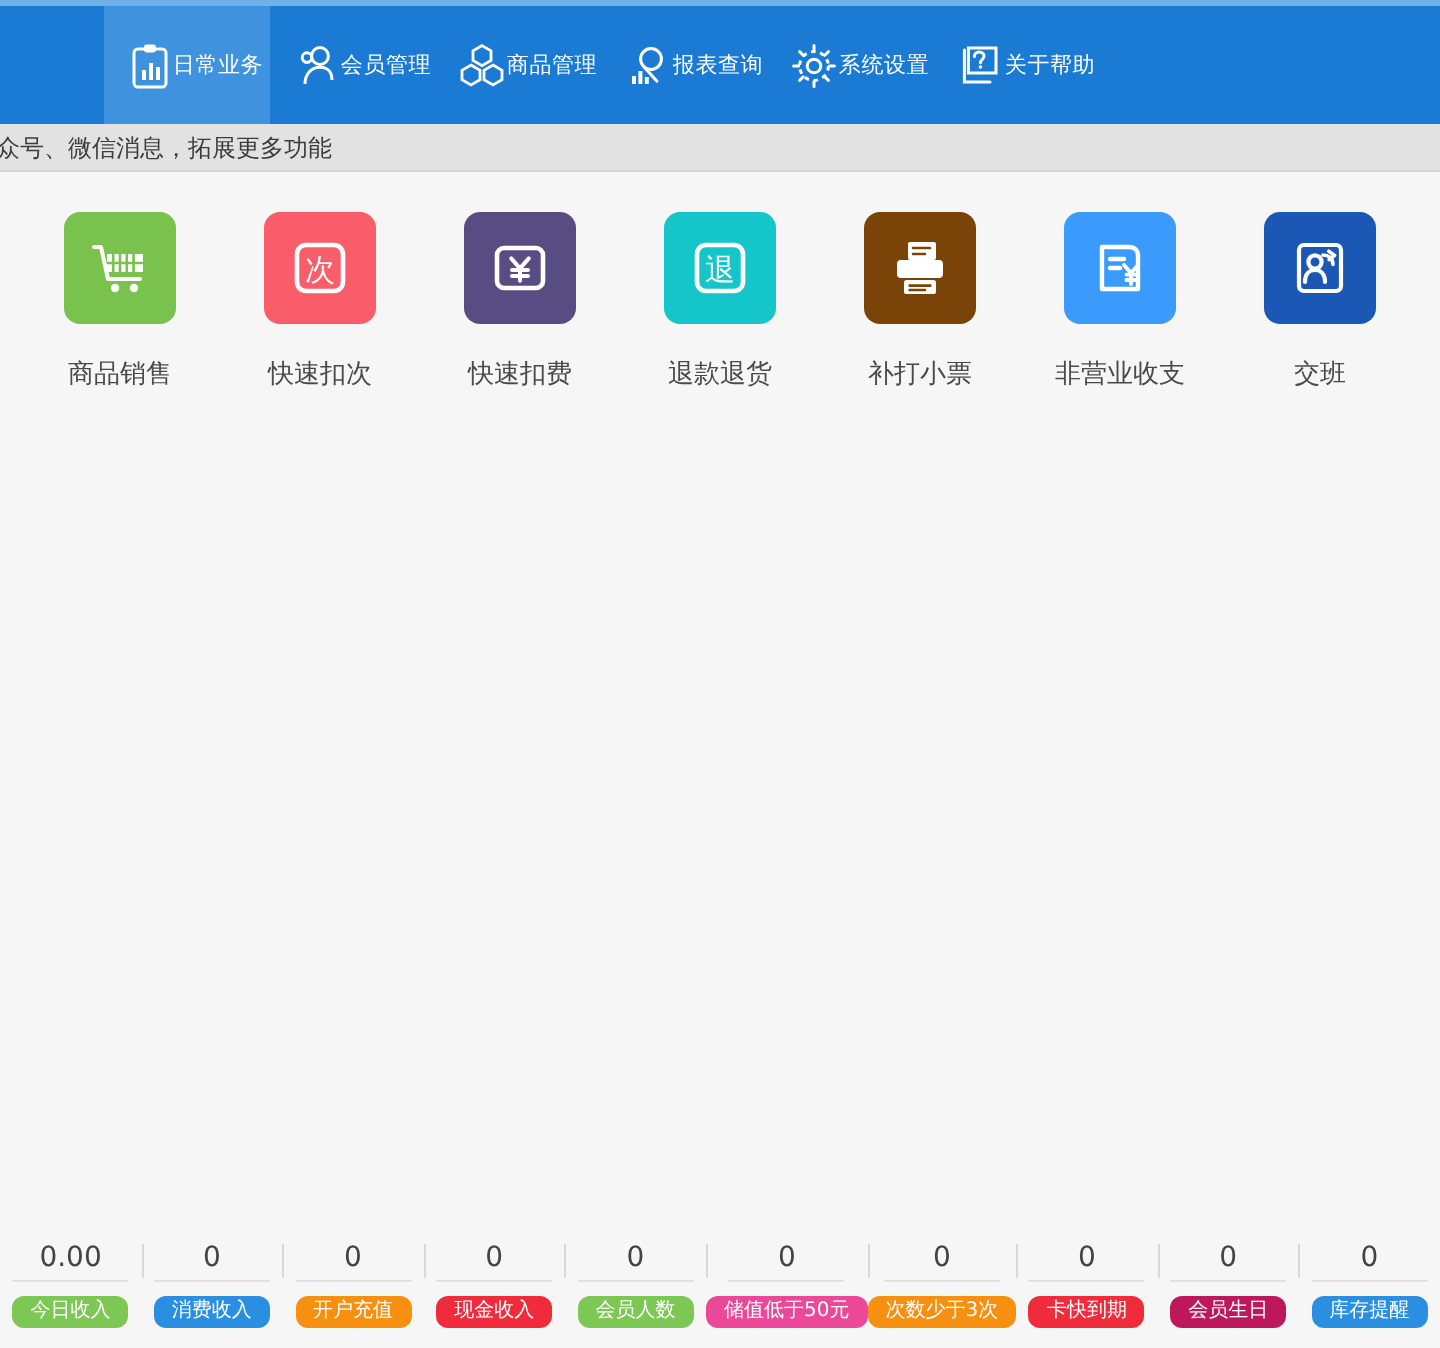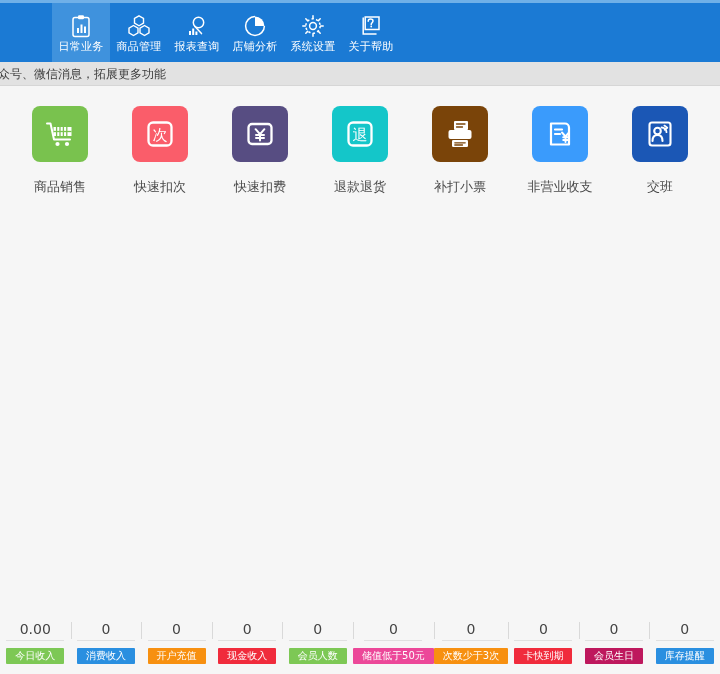--- a/index.html
+++ b/index.html
@@ -22,28 +22,29 @@
     border-top: 3px solid #6fb0e8;
   }
   #navstrip {
     display: flex;
     height: 59px;
     align-items: stretch;
     padding-left: 52px;
     box-sizing: border-box;
   }
   .navitem {
-    width: 58px;
-    display: flex;
-    flex-direction: column;
+    width: 74px;
+    display: flex;
+    flex-direction: row;
     align-items: center;
     justify-content: center;
     color: #ffffff;
     cursor: pointer;
     user-select: none;
+    padding-left: 9px;
   }
   .navitem.active { background: #3f92dd; }
   .navicon {
     height: 26px;
     display: flex; align-items: flex-end; justify-content: center;
     margin-bottom: 2px;
   }
   .navicon svg { display: block; }
   .navlabel {
     font-size: 11px;
@@ -131,21 +132,21 @@
     line-height: 18px;
     border-bottom: 1px solid #e0e0e0;
     min-width: 58px;
     text-align: center;
     padding-bottom: 2px;
   }
   .statbadge {
     margin-top: 7px;
     font-size: 10px;
     color: #ffffff;
-    border-radius: 1px;
+    border-radius: 6px;
     padding: 2px 9px;
     line-height: 12px;
     white-space: nowrap;
     cursor: pointer;
   }
 </style>
 </head>
 <body>
 
 <div id="topbar">
@@ -157,20 +158,30 @@
           <rect x="3" y="3.5" width="16" height="19" rx="2"></rect>
           <rect x="8" y="1.2" width="6" height="4" rx="1.2" fill="#fff" stroke="none"></rect>
           <rect x="7" y="14" width="2" height="5" fill="#fff" stroke="none"></rect>
           <rect x="10.5" y="10.5" width="2" height="8.5" fill="#fff" stroke="none"></rect>
           <rect x="14" y="12.5" width="2" height="6.5" fill="#fff" stroke="none"></rect>
         </svg>
       </span>
       <span class="navlabel">日常业务</span>
     </div>
 
+    <div class="navitem">
+      <span class="navicon">
+        <svg width="24" height="24" viewBox="0 0 24 24" fill="none" stroke="#fff" stroke-width="1.5">
+          <circle cx="14" cy="7" r="4.2"></circle>
+          <path d="M6.5 21 C6.5 15.8 9.8 12.6 14 12.6 C18.2 12.6 20 15.5 20 19"></path>
+          <circle cx="7.5" cy="7.8" r="2.4"></circle>
+        </svg>
+      </span>
+      <span class="navlabel">会员管理</span>
+    </div>
 
     <div class="navitem">
       <span class="navicon">
         <svg width="24" height="24" viewBox="0 0 24 24" fill="none" stroke="#fff" stroke-width="1.4">
           <path d="M12 1.8 L16.5 4.4 L16.5 9.2 L12 11.8 L7.5 9.2 L7.5 4.4 Z"></path>
           <path d="M6.5 11.5 L11 14.1 L11 18.9 L6.5 21.5 L2 18.9 L2 14.1 Z"></path>
           <path d="M17.5 11.5 L22 14.1 L22 18.9 L17.5 21.5 L13 18.9 L13 14.1 Z"></path>
         </svg>
       </span>
       <span class="navlabel">商品管理</span>
@@ -183,29 +194,20 @@
           <circle cx="13.5" cy="8.5" r="5.2"></circle>
           <path d="M9.9 12.4 L16.5 19.6" stroke-linecap="round"></path>
           <rect x="4" y="17" width="2" height="4" fill="#fff" stroke="none"></rect>
           <rect x="7.2" y="14.5" width="2" height="6.5" fill="#fff" stroke="none"></rect>
           <rect x="10.4" y="17.5" width="2" height="3.5" fill="#fff" stroke="none"></rect>
         </svg>
       </span>
       <span class="navlabel">报表查询</span>
     </div>
 
-    <div class="navitem">
-      <span class="navicon">
-        <svg width="24" height="24" viewBox="0 0 24 24" fill="none" stroke="#fff" stroke-width="1.5">
-          <path d="M12 2.6 A9.4 9.4 0 1 0 21.4 12"></path>
-          <path d="M12 2.6 L12 12 L21.4 12 A9.4 9.4 0 0 0 12 2.6 Z" fill="#fff" stroke="none"></path>
-        </svg>
-      </span>
-      <span class="navlabel">店铺分析</span>
-    </div>
 
     <div class="navitem">
       <span class="navicon">
         <svg width="24" height="24" viewBox="0 0 24 24" fill="none" stroke="#fff" stroke-width="1.5">
           <circle cx="12" cy="12" r="3.4"></circle>
           <path d="M12 1.8 L12 4.3 M12 19.7 L12 22.2 M22.2 12 L19.7 12 M4.3 12 L1.8 12
                    M19.2 4.8 L17.4 6.6 M6.6 17.4 L4.8 19.2 M19.2 19.2 L17.4 17.4 M6.6 6.6 L4.8 4.8" stroke-linecap="round"></path>
           <circle cx="12" cy="12" r="7.2" stroke-dasharray="2.3 2.3"></circle>
         </svg>
       </span>

